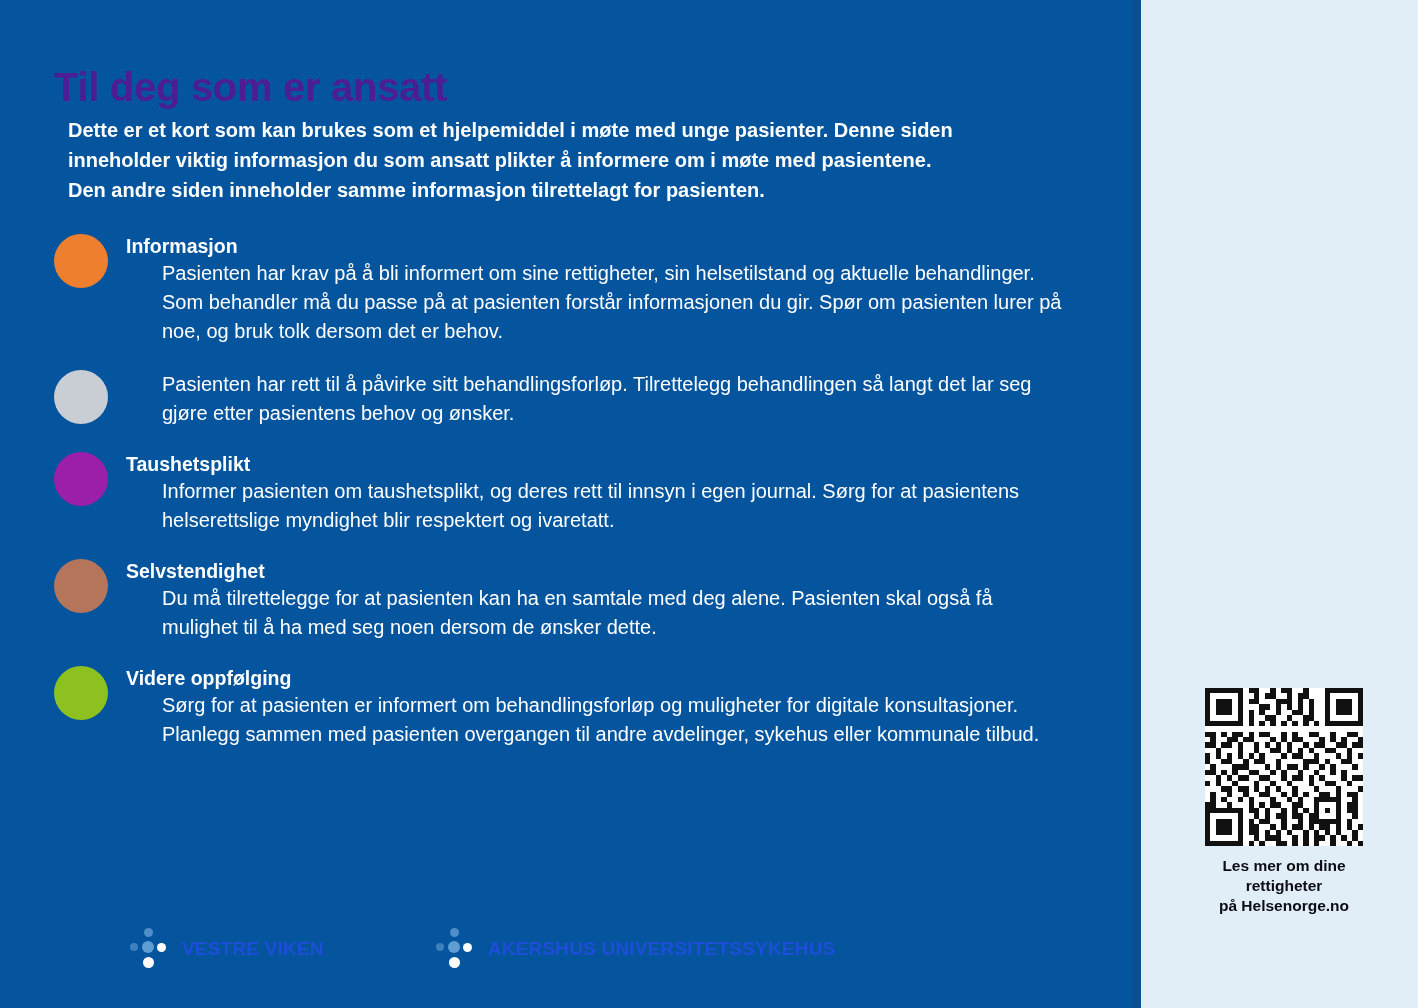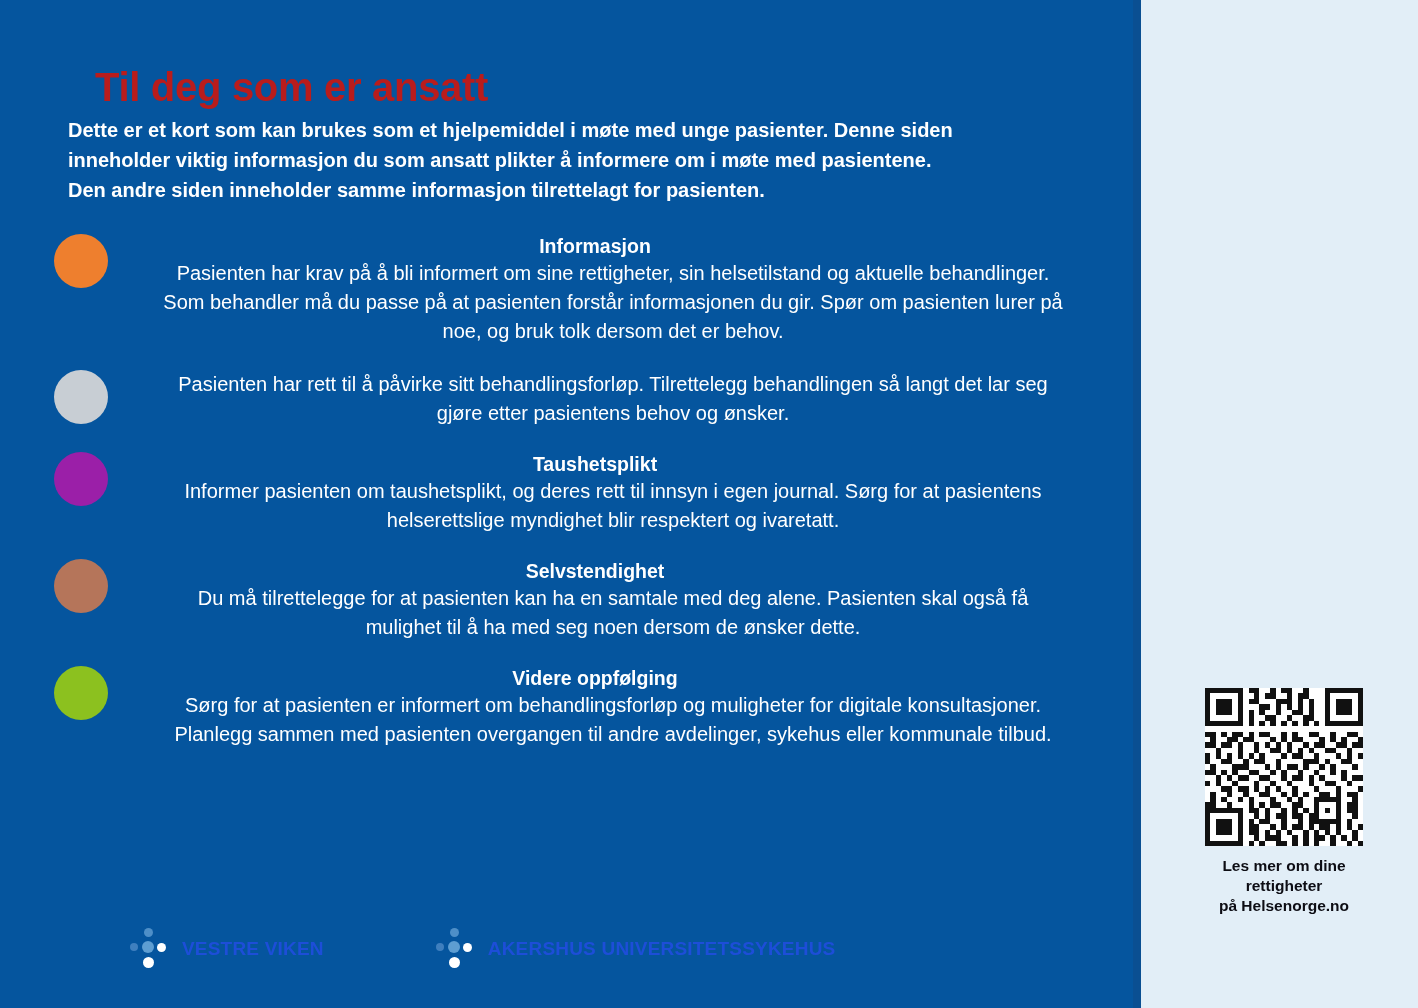--- a/index.html
+++ b/index.html
@@ -38,24 +38,23 @@
     background: #0A4F92;
   }
 
   
   .page-title {
     position: absolute;
     left: 54px;
     top: 38px;
     font-size: 40px;
     font-weight: bold;
-    color: #b91c1c;
+    color: #4c1d95;
     letter-spacing: -0.3px;
     white-space: nowrap;
-    margin-left: 41px;
   }
 
   .intro {
     position: absolute;
     left: 68px;
     top: 115px;
     width: 985px;
     font-size: 20px;
     font-weight: bold;
     line-height: 30px;
@@ -80,21 +79,20 @@
     flex: 0 0 auto;
     width: 54px;
     height: 54px;
     border-radius: 50%;
     margin-right: 18px;
     margin-top: 2px;
   }
   .sec-text {
     flex: 1 1 auto;
     padding-top: 2px;
-    text-align: center;
   }
   .sec-title {
     font-size: 19.5px;
     font-weight: bold;
     color: #ffffff;
     line-height: 24px;
     margin-bottom: 1px;
   }
   .sec-body {
     font-size: 20px;

